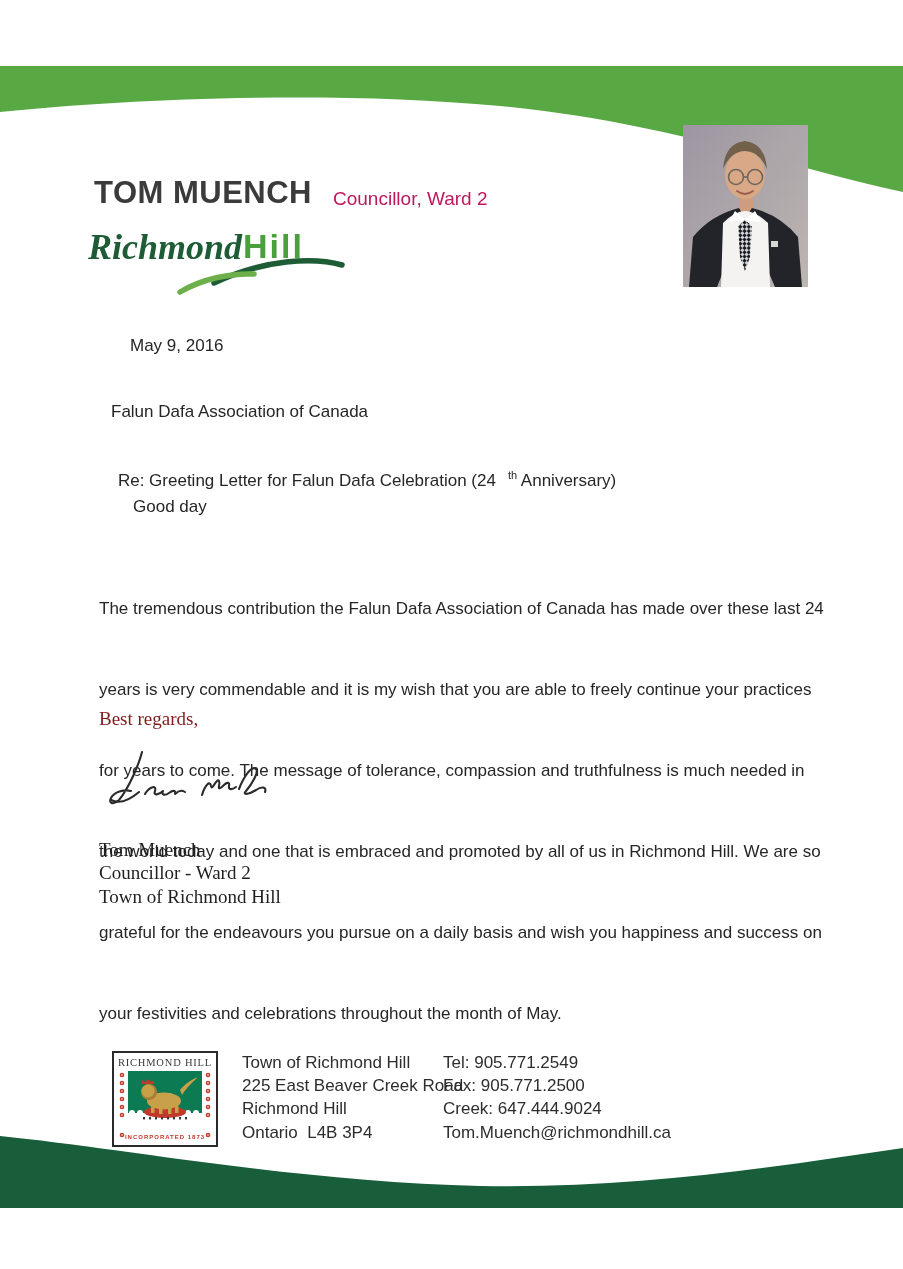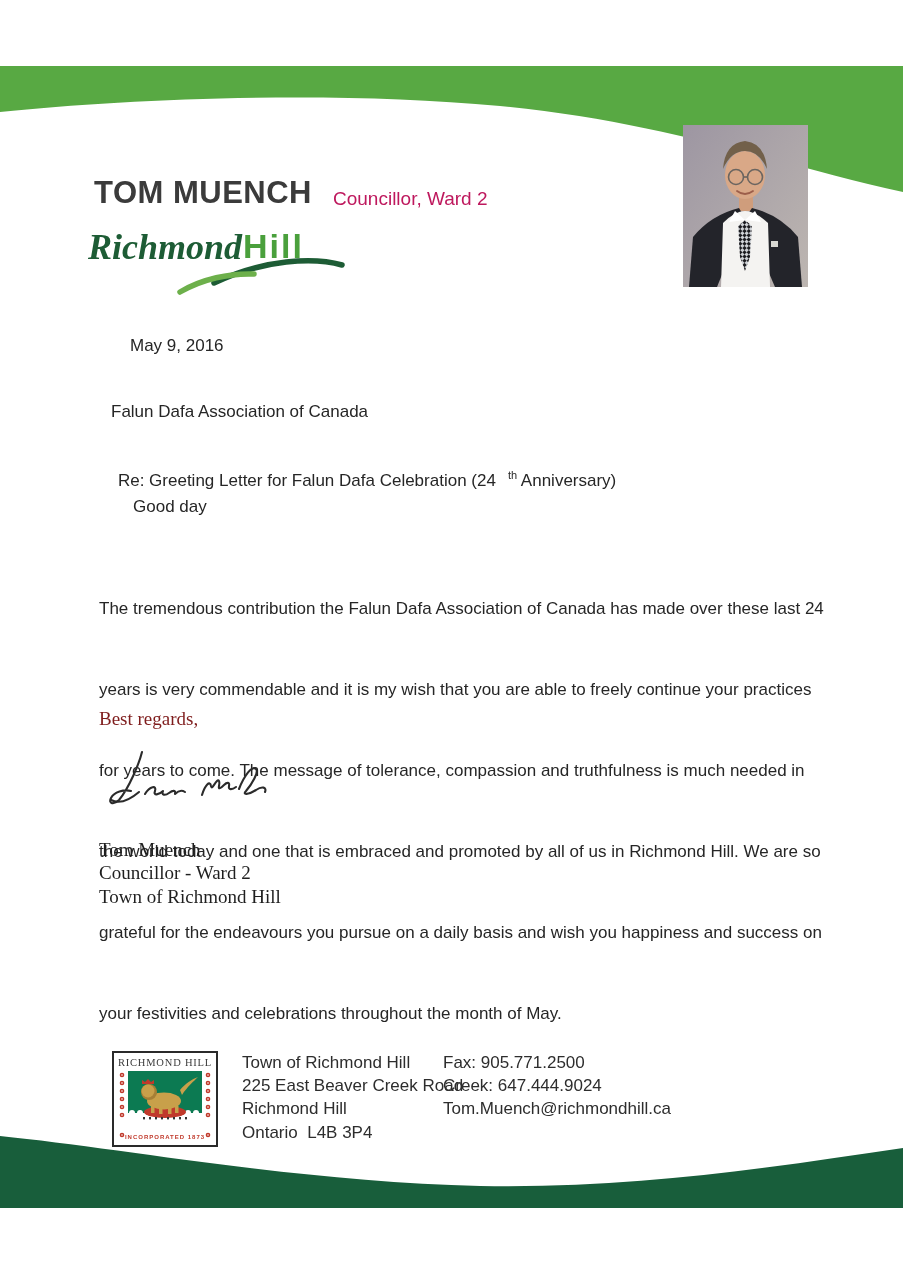--- a/index.html
+++ b/index.html
@@ -205,20 +205,21 @@
   </svg>
 
   <div class="abs footer-col address-col">
     <div>Town of Richmond Hill</div>
     <div>225 East Beaver Creek Road</div>
     <div>Richmond Hill</div>
     <div>Ontario  L4B 3P4</div>
   </div>
 
   <div class="abs footer-col contact-col">
+    <div>Tel: 905.771.2549</div>
     <div>Fax: 905.771.2500</div>
     <div>Creek: 647.444.9024</div>
     <div>Tom.Muench@richmondhill.ca</div>
   </div>
 
   <svg class="abs" style="left:0;top:1120px" width="903" height="149" viewBox="0 0 903 149">
     <path d="M0,16 C120,28 300,62 480,66 C640,69 780,46 903,28 L903,88 L0,88 Z" fill="#185e3b"></path>
   </svg>
 
 </div>

